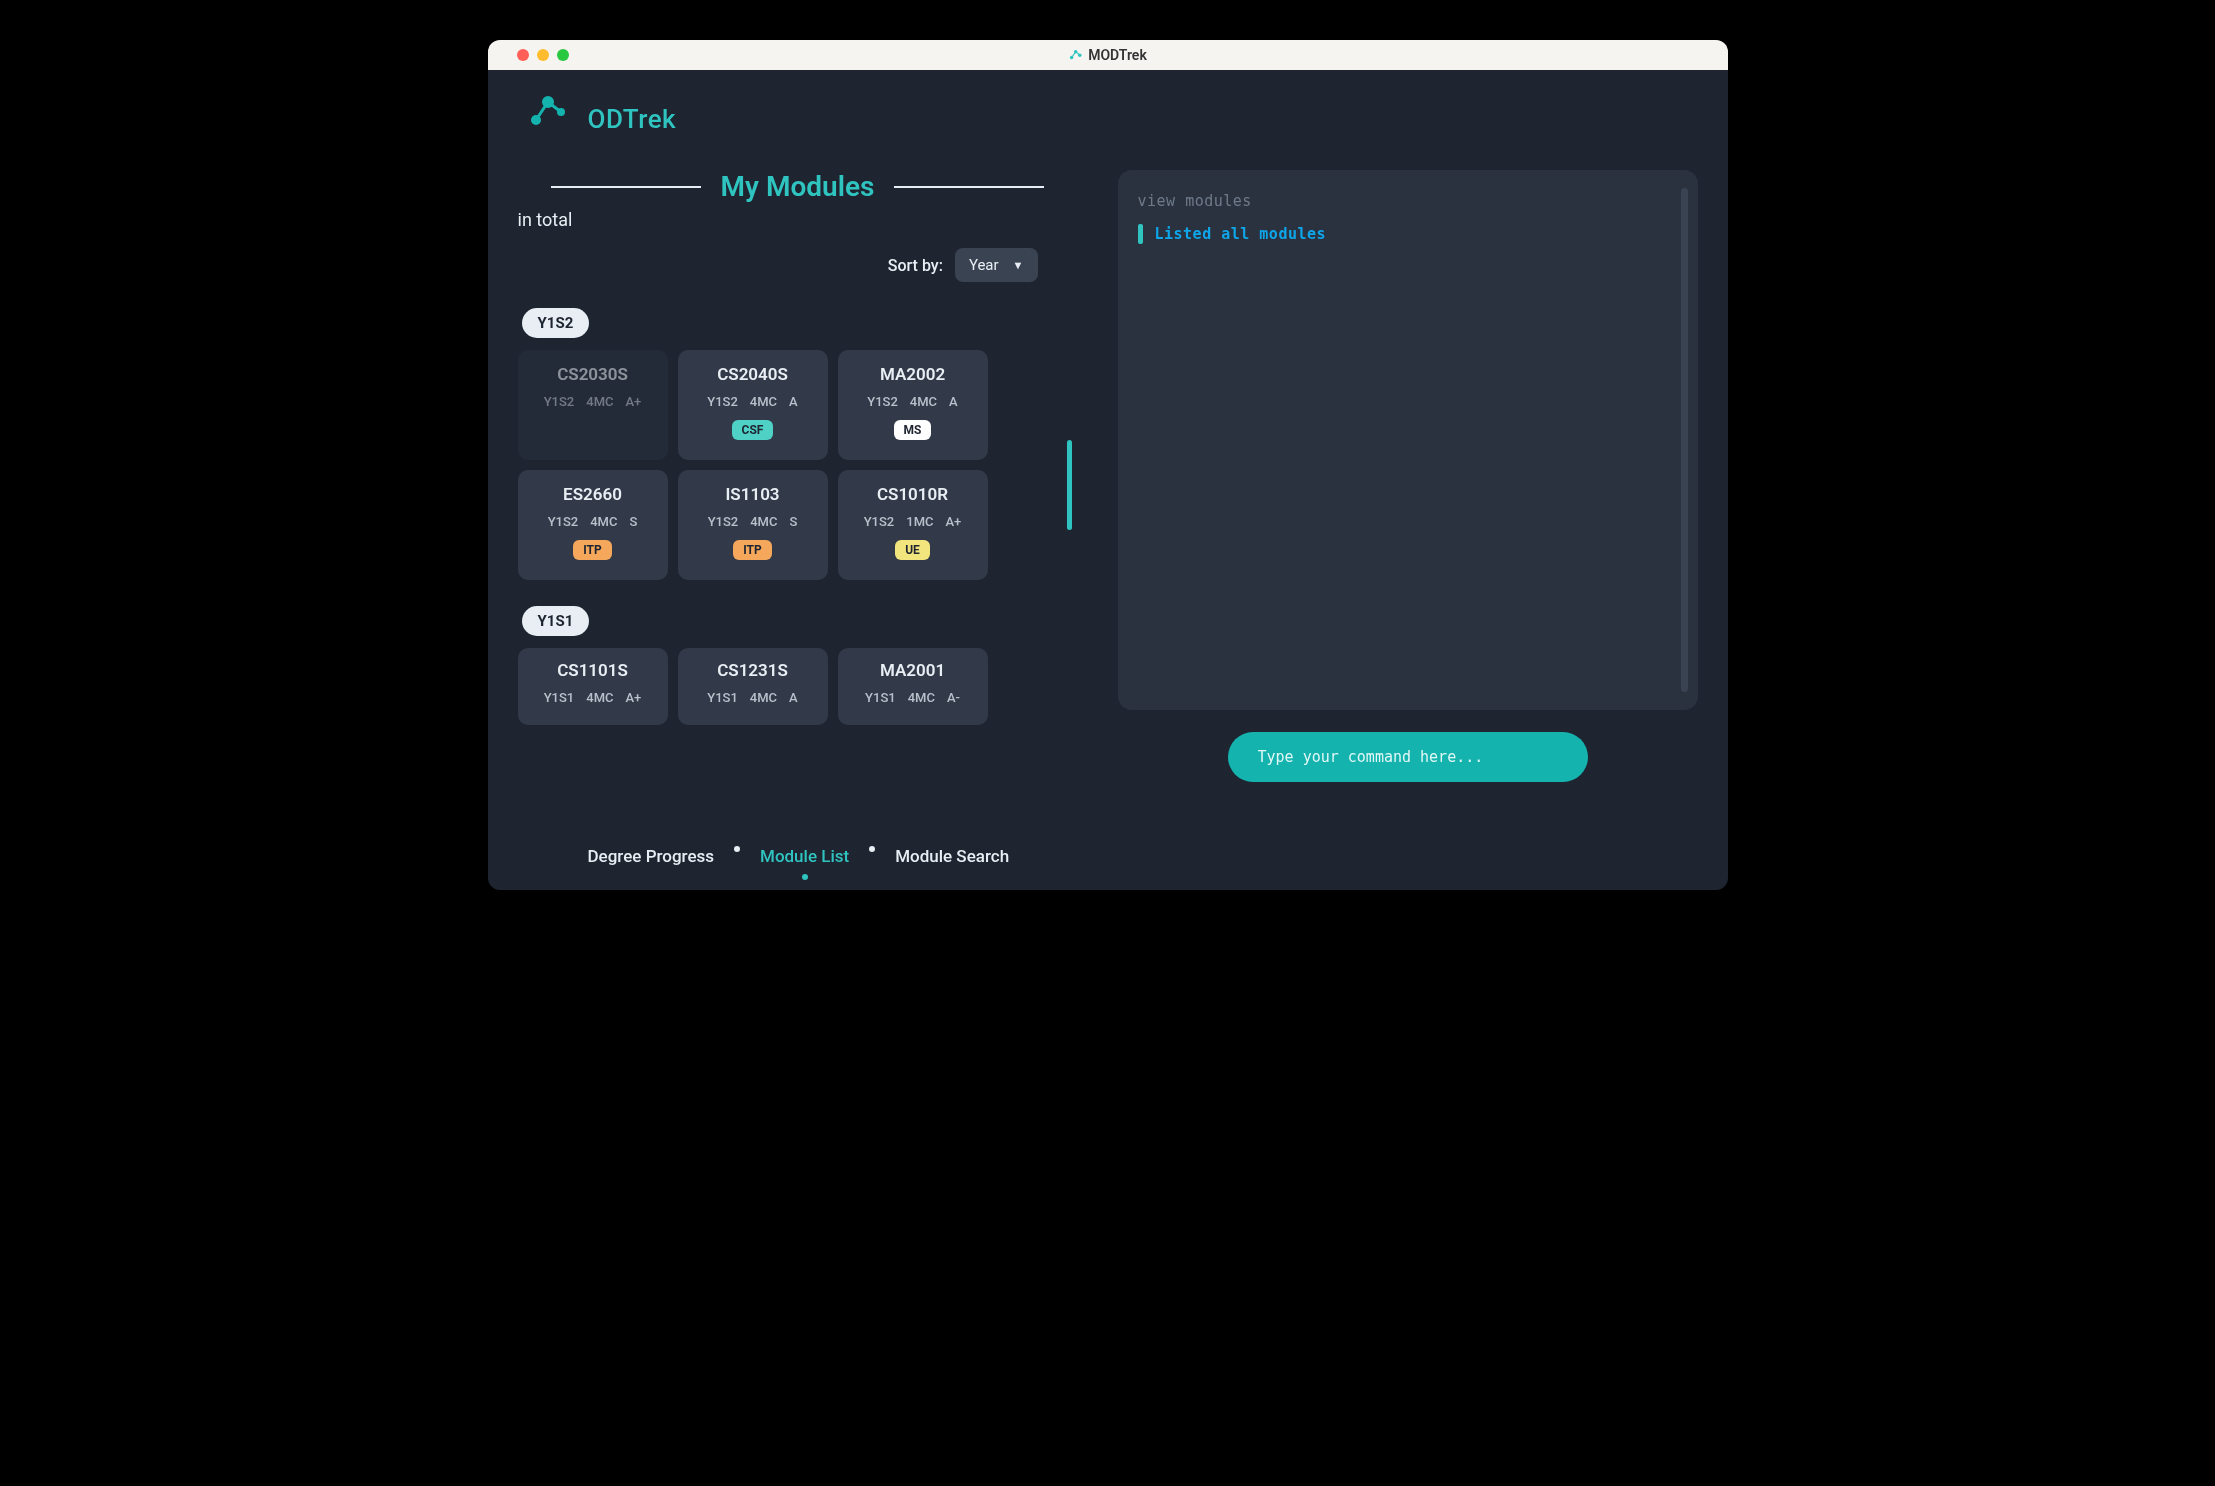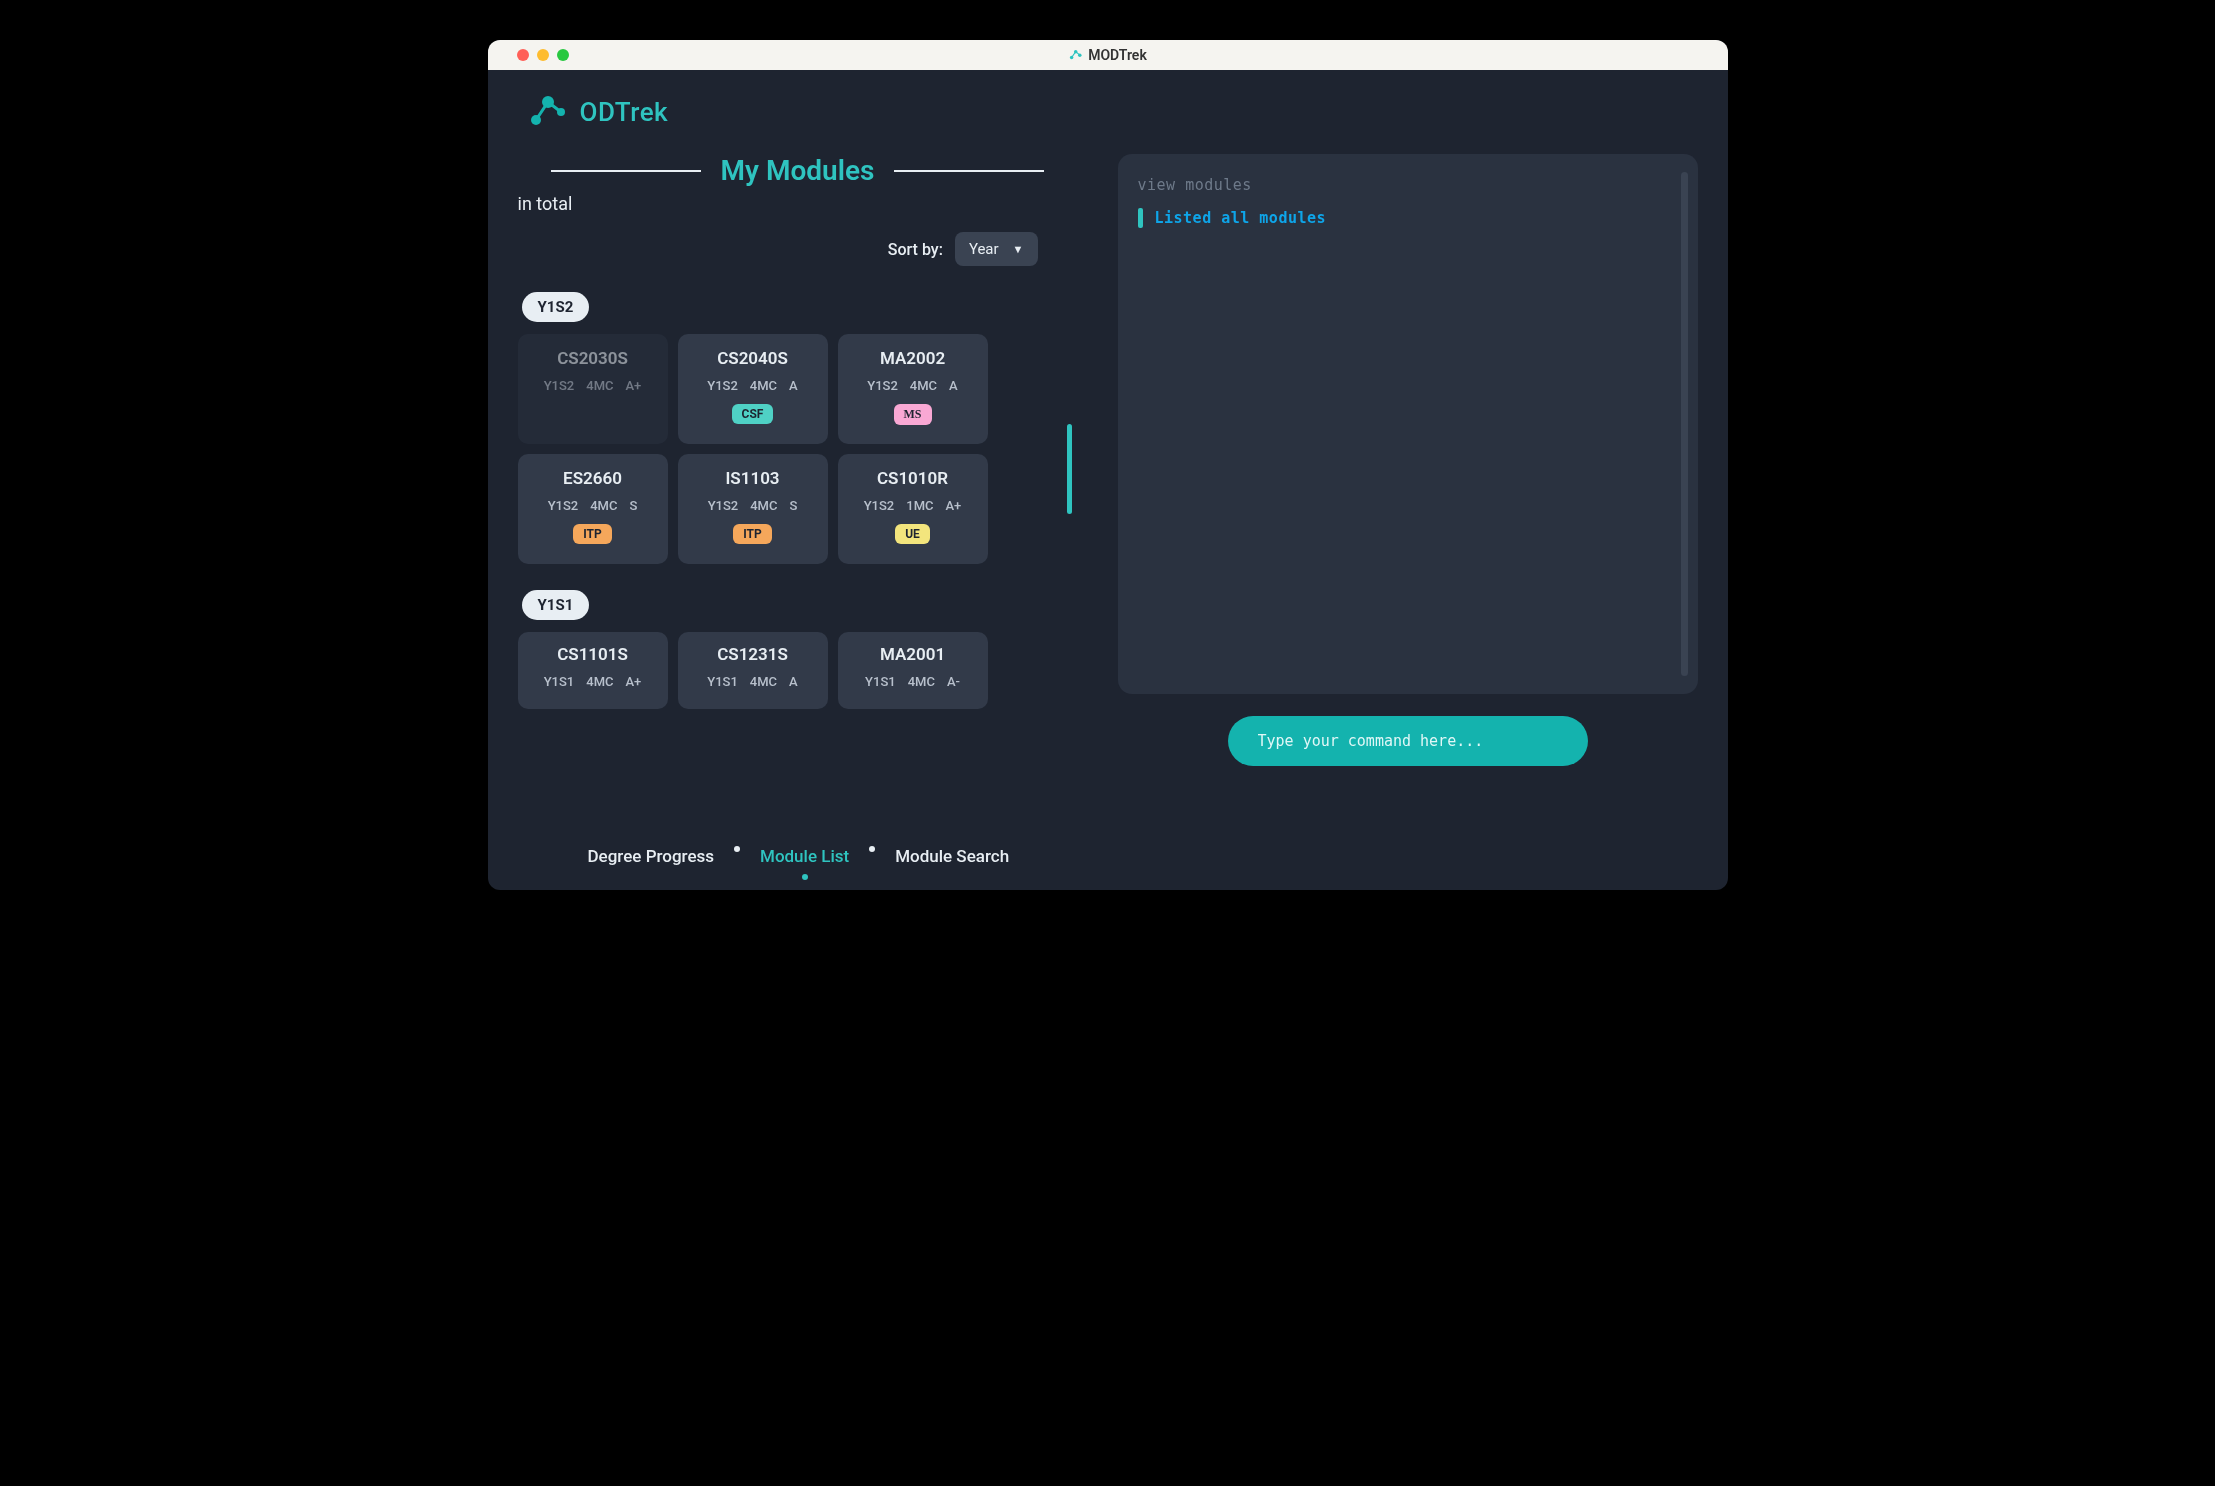--- a/index.html
+++ b/index.html
@@ -33,22 +33,22 @@
 .tl.green { background: #28c840; }
 .title-center {
   position: absolute; left: 50%; transform: translateX(-50%);
   display: flex; align-items: center; gap: 6px;
   font-size: 14px; font-weight: 600; color: #333;
 }
 .title-icon svg { width: 14px; height: 14px; }
 
 .app-body { padding: 20px 30px 30px 30px; min-height: 820px; position: relative; }
 .logo {
-  display: flex; align-items: center; gap: 12px;
-  margin-bottom: 20px; margin-left: 10px;
+  display: flex; align-items: flex-end; gap: 20px;
+  margin-bottom: 36px; margin-left: 10px;
 }
 .logo svg { width: 40px; height: 40px; }
 .logo-text { font-size: 26px; font-weight: 500; color: #2fc4c0; letter-spacing: 0.5px; }
 
 .main-cols { display: flex; gap: 40px; }
 .left-col { flex: 0 0 560px; }
 .right-col { flex: 1; display: flex; flex-direction: column; }
 
 .header-row { display: flex; align-items: center; justify-content: center; gap: 20px; }
 .header-line { flex: 1; height: 2px; background: #e8eef3; max-width: 150px; }
@@ -77,21 +77,21 @@
 }
 .card.dim { opacity: 0.55; background: #2a3240; }
 .card.short { min-height: 70px; padding: 12px 8px 10px 8px; }
 .card-title { color: #e8eef3; font-size: 17px; font-weight: 600; margin-bottom: 10px; }
 .card-meta { color: #b8c0cc; font-size: 13px; font-weight: 500; display: flex; justify-content: center; gap: 12px; margin-bottom: 10px; }
 .tag {
   display: inline-block; font-size: 12px; font-weight: 700;
   padding: 3px 10px; border-radius: 6px; color: #1e2430;
 }
 .tag.csf { background: #4fd1c5; }
-.tag.ms { background: #f9a8d4; font-family: Liberation Serif, serif; }
+.tag.ms { background: #ffffff; }
 .tag.itp { background: #f5a75b; }
 .tag.ue { background: #f3e57d; }
 
 .scroll-indicator {
   position: absolute; right: 6px; top: 140px; width: 5px; height: 90px;
   background: #2fc4c0; border-radius: 3px;
 }
 
 .console-panel {
   background: #2a3240; border-radius: 14px; padding: 22px 20px;

